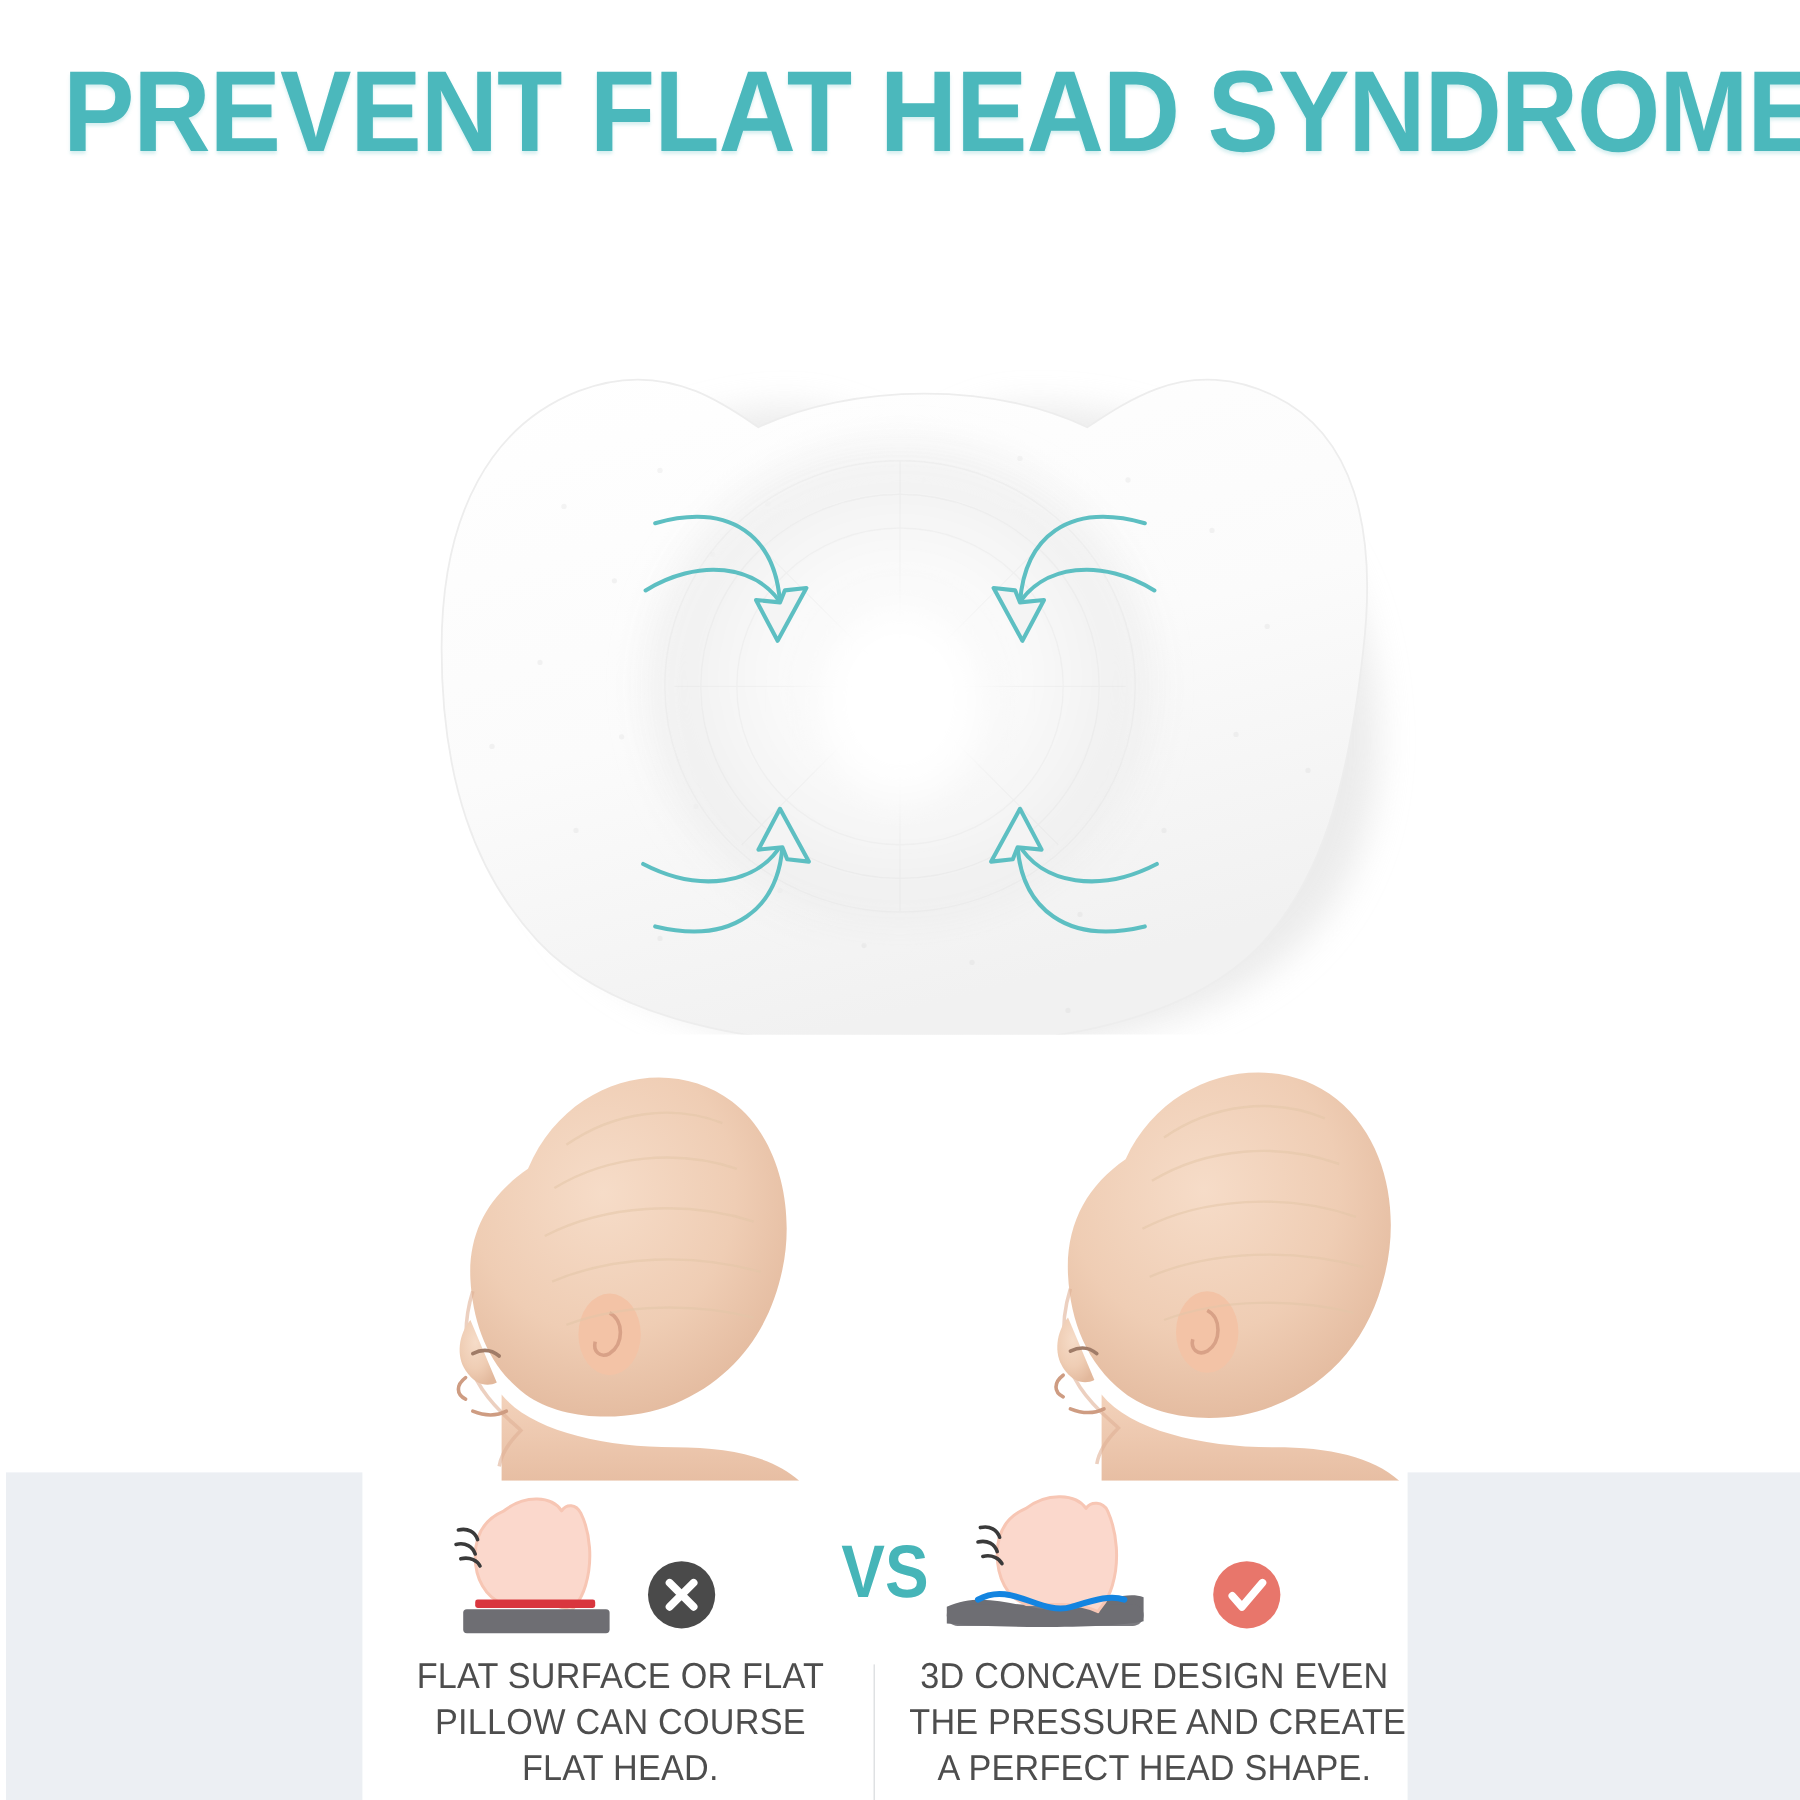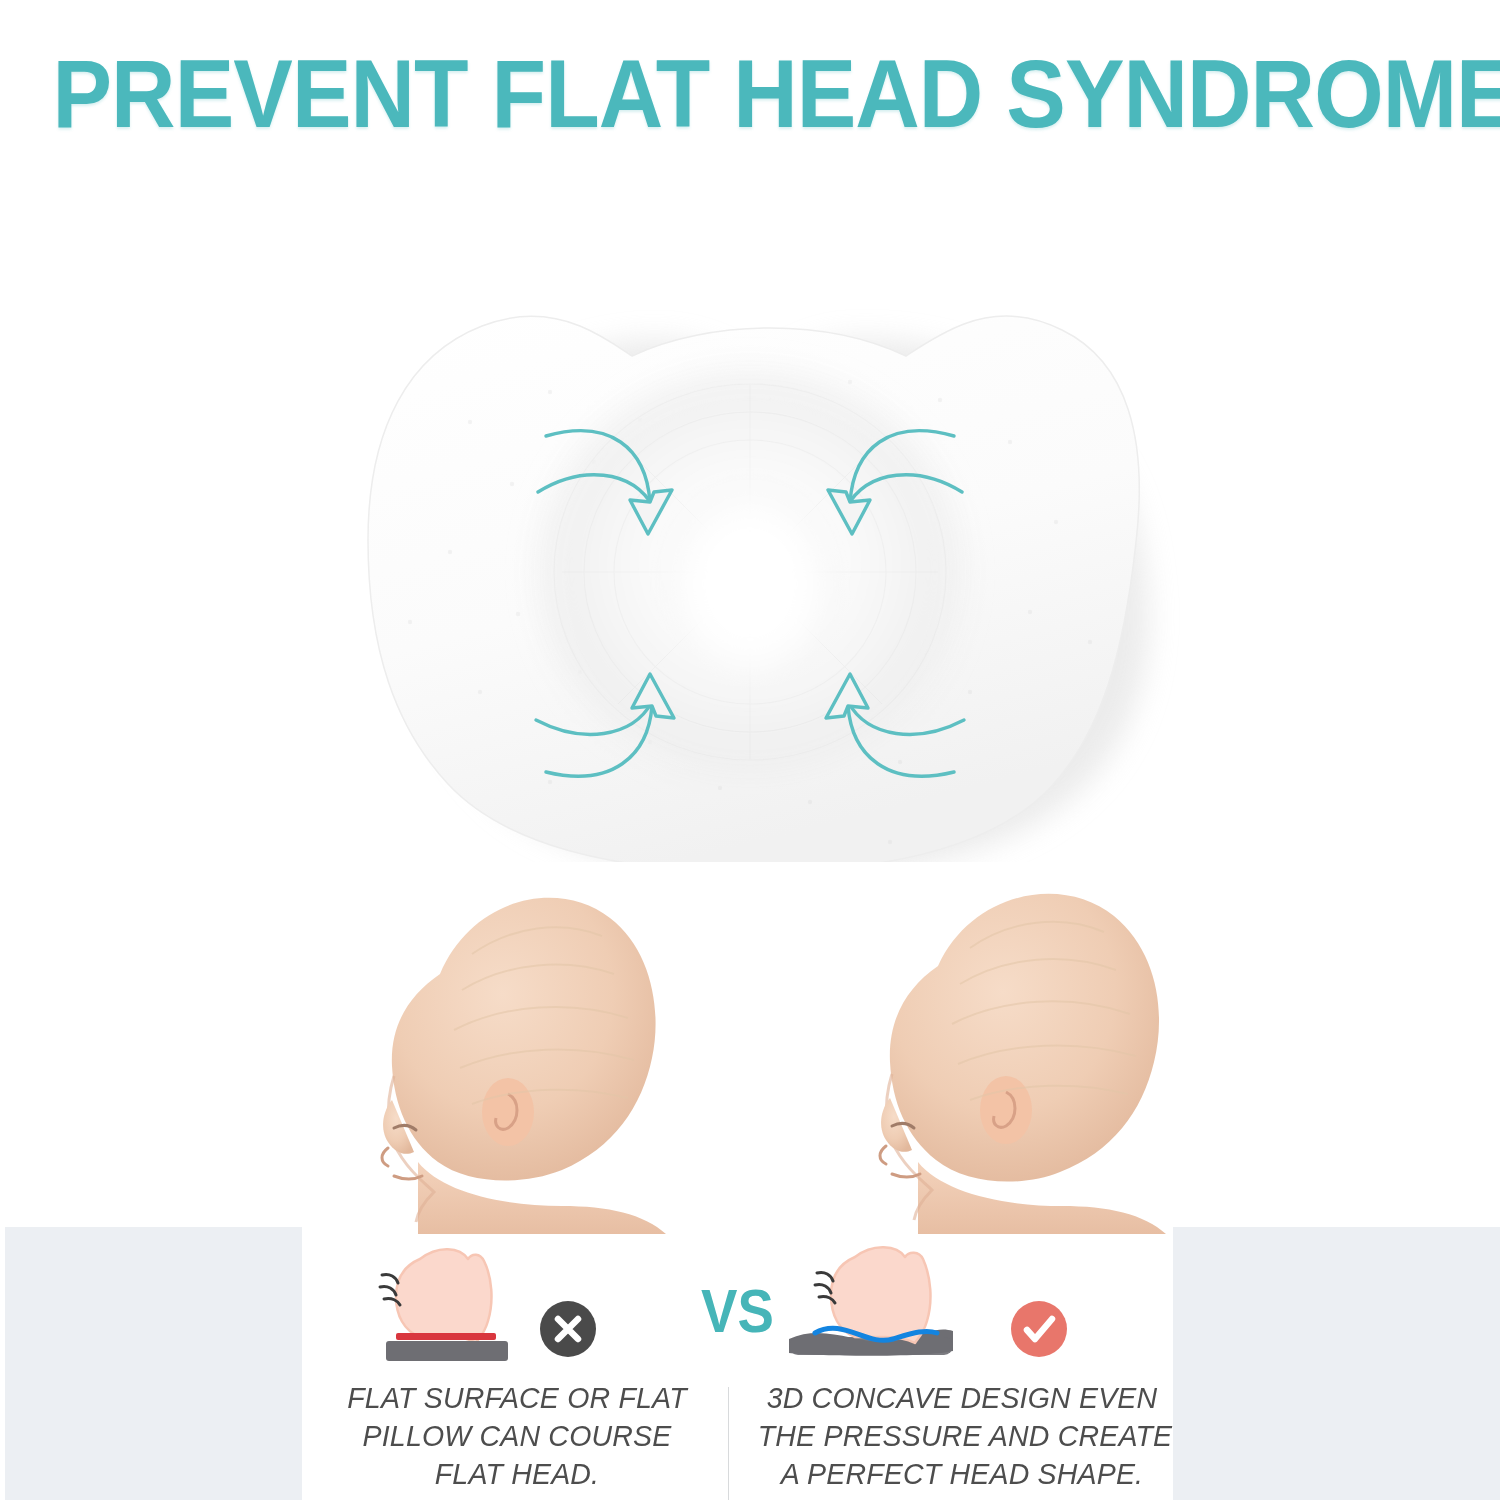--- a/index.html
+++ b/index.html
@@ -42,21 +42,21 @@
   
   .panel{
     position:absolute;top:1227px;height:273px;
     background:#ECEFF3;
   }
   .panel.left{left:5px;width:297px;}
   .panel.right{left:1173px;width:327px;}
 
   .compare{position:absolute;left:302px;top:1227px;width:940px;height:273px;}
 
-  .col{position:absolute;top:0;width:430px;height:273px;font-style:italic;}
+  .col{position:absolute;top:0;width:430px;height:273px;}
   .col.left{left:0;}
   .col.right{left:445px;}
 
   .divider{
     position:absolute;left:426px;top:160px;width:1px;height:113px;
     background:#D8DADC;
   }
 
   .icon-row{position:absolute;top:16px;left:0;width:430px;height:120px;}
   .scene{position:absolute;top:0;}

